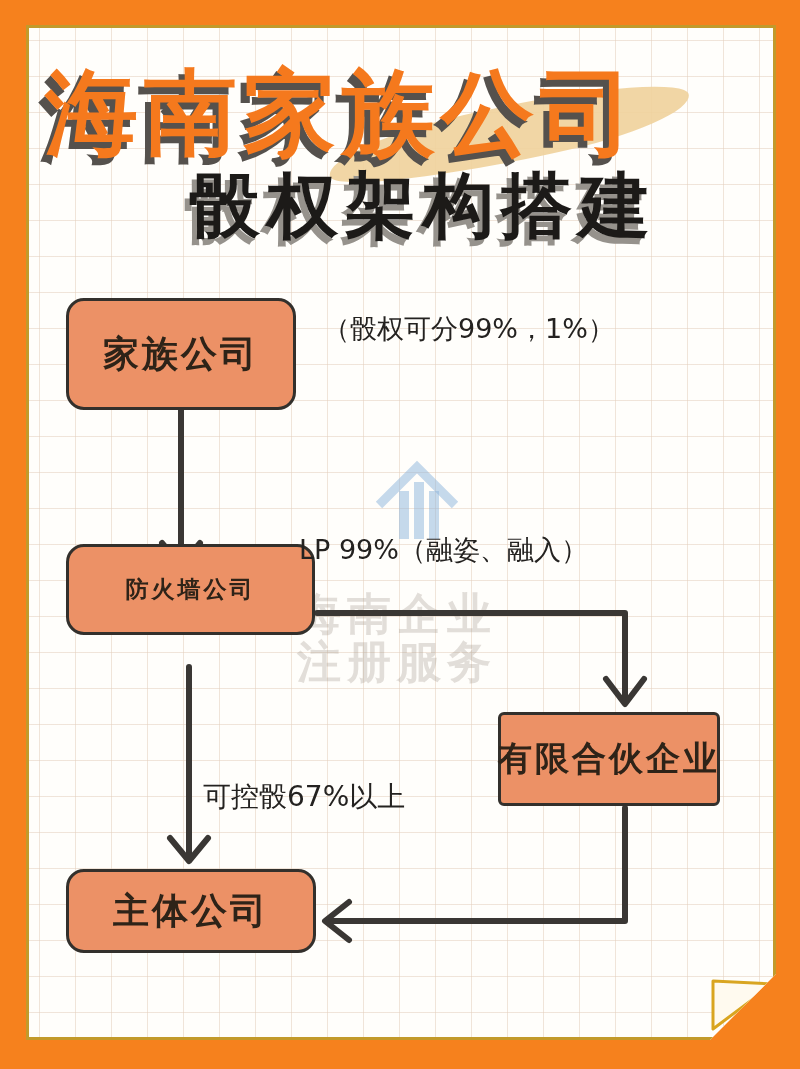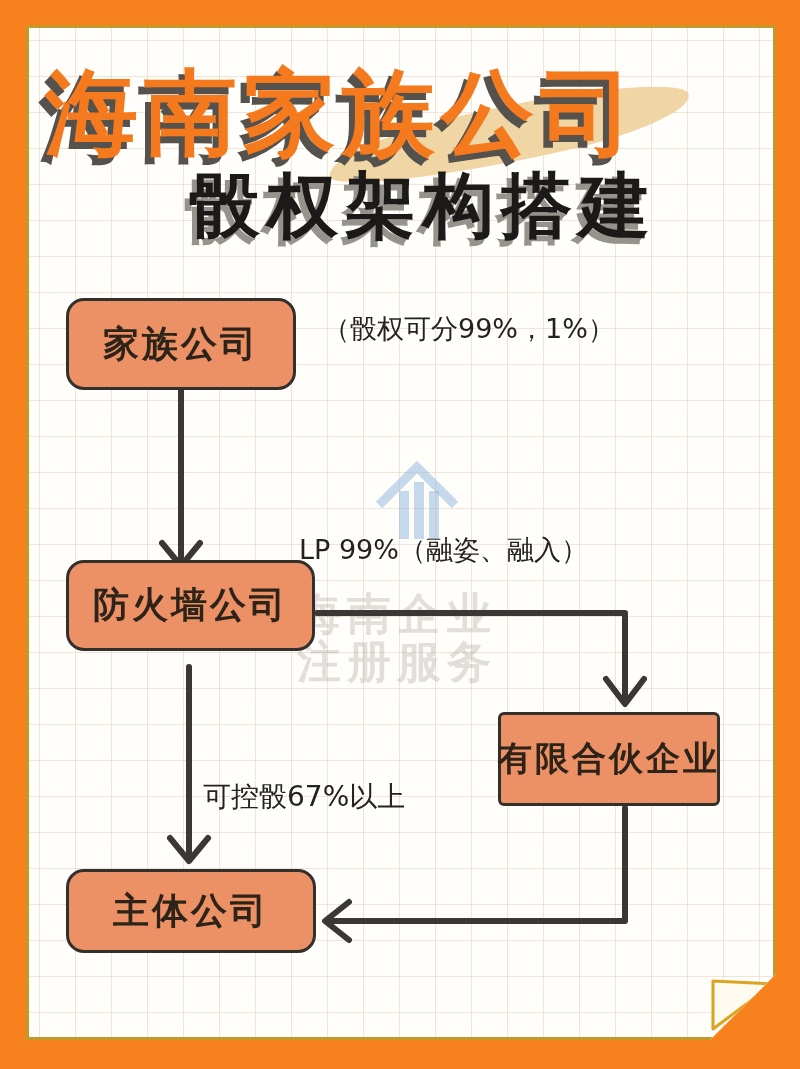--- a/index.html
+++ b/index.html
@@ -65,22 +65,22 @@
   }
   
   .node {
     position:absolute; z-index:3; box-sizing:border-box;
     background: var(--box_fill, #EC9166);
     border:3px solid var(--box_border, #33302C);
     border-radius:18px;
     display:flex; align-items:center; justify-content:center;
     font-weight:bold; color:#2E2318; letter-spacing:3px; white-space:nowrap;
   }
-  .node-family   { left:37px;  top:270px; width:230px; height:92px; font-size:36px; }
-  .node-firewall { left:37px;  top:532px; width:249px; height:91px; font-size:36px; }
+  .node-family   { left:37px;  top:270px; width:230px; height:112px; font-size:36px; }
+  .node-firewall { left:37px;  top:516px; width:249px; height:91px; font-size:23px; }
   .node-lp       { left:469px; top:684px; width:222px; height:94px; font-size:34px;border-radius:6px; }
   .node-main     { left:37px;  top:841px; width:250px; height:84px; font-size:36px; }
   
   .lbl {
     position:absolute; z-index:4; color:#242220;
     font-size:27px; line-height:37px; white-space:nowrap;
   }
   .lbl-family-note { left:294px; top:282px; }
   .lbl-gp          { left:270px; top:503px; }
   .lbl-67          { left:174px; top:722px; font-size:28px;margin-top:28px; }

